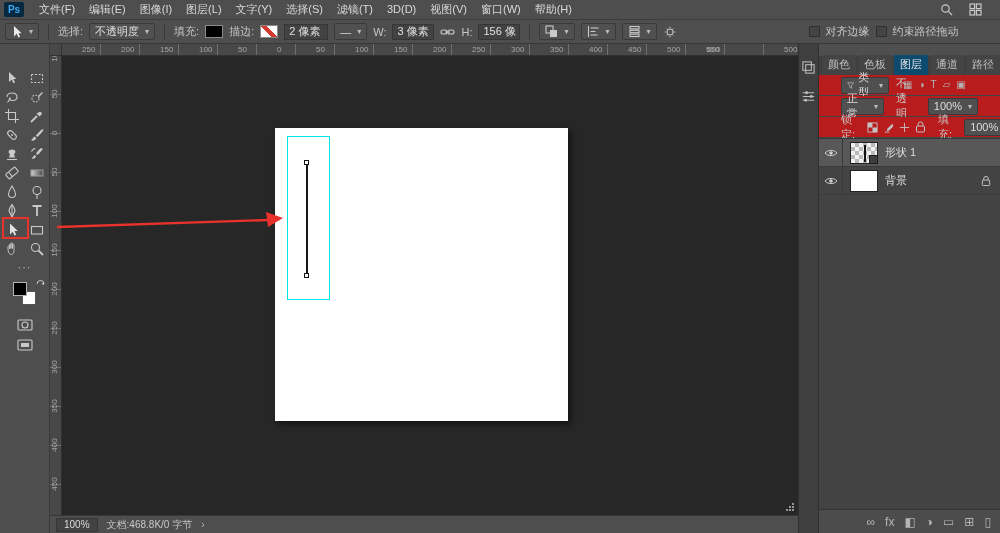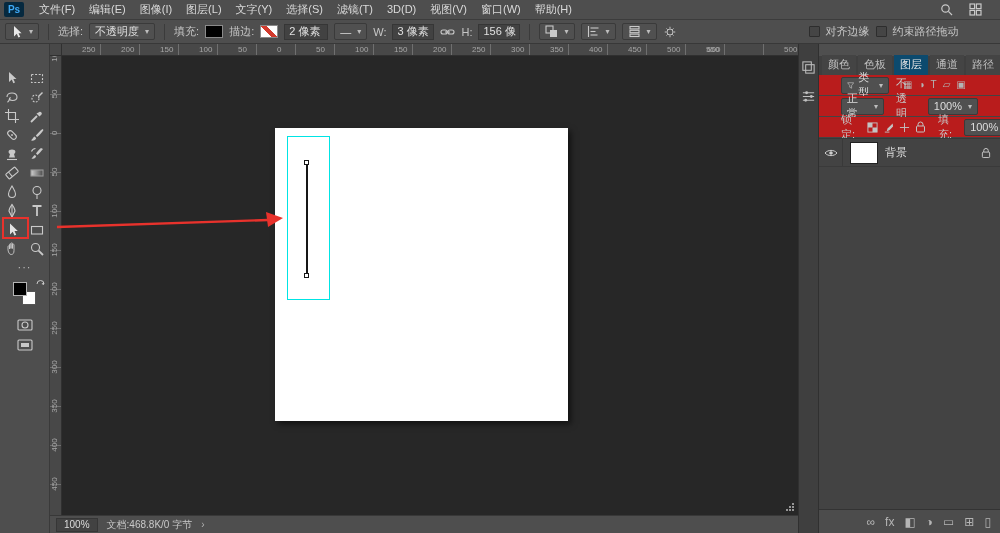--- a/index.html
+++ b/index.html
@@ -475,20 +475,33 @@
                 <rect x="1.5" y="5" width="8" height="6" rx="1"></rect>
                 <path d="M3 5 V3.5 A2.5 2.5 0 0 1 8 3.5 V5"></path>
               </svg>
           </span>
           <span class="ob-label pct-dd">填充:</span>
           <span class="dd">
               <span>100%</span>
             </span>
         </div>
         <div class="layers-list">
+          <div class="layer-row selected">
+            <span class="eye-cell">
+                <svg width="14" height="10" viewBox="0 0 14 10">
+                  <path d="M1 5 C4 1.5 10 1.5 13 5 C10 8.5 4 8.5 1 5 Z"></path>
+                  <circle cx="7" cy="5" r="1.8" fill="#cfcfcf" stroke="none"></circle>
+                </svg>
+              </span>
+            <span class="thumb checker">
+                <span class="thumb-line"></span>
+                <span class="shape-badge"></span>
+              </span>
+            <span class="layer-name">形状 1</span>
+          </div>
           <div class="layer-row">
             <span class="eye-cell">
                 <svg width="14" height="10" viewBox="0 0 14 10">
                   <path d="M1 5 C4 1.5 10 1.5 13 5 C10 8.5 4 8.5 1 5 Z"></path>
                   <circle cx="7" cy="5" r="1.8" fill="#cfcfcf" stroke="none"></circle>
                 </svg>
               </span>
             <span class="thumb"></span>
             <span class="layer-name">背景</span>
             <svg class="row-lock" width="10" height="12" viewBox="0 0 11 12">

